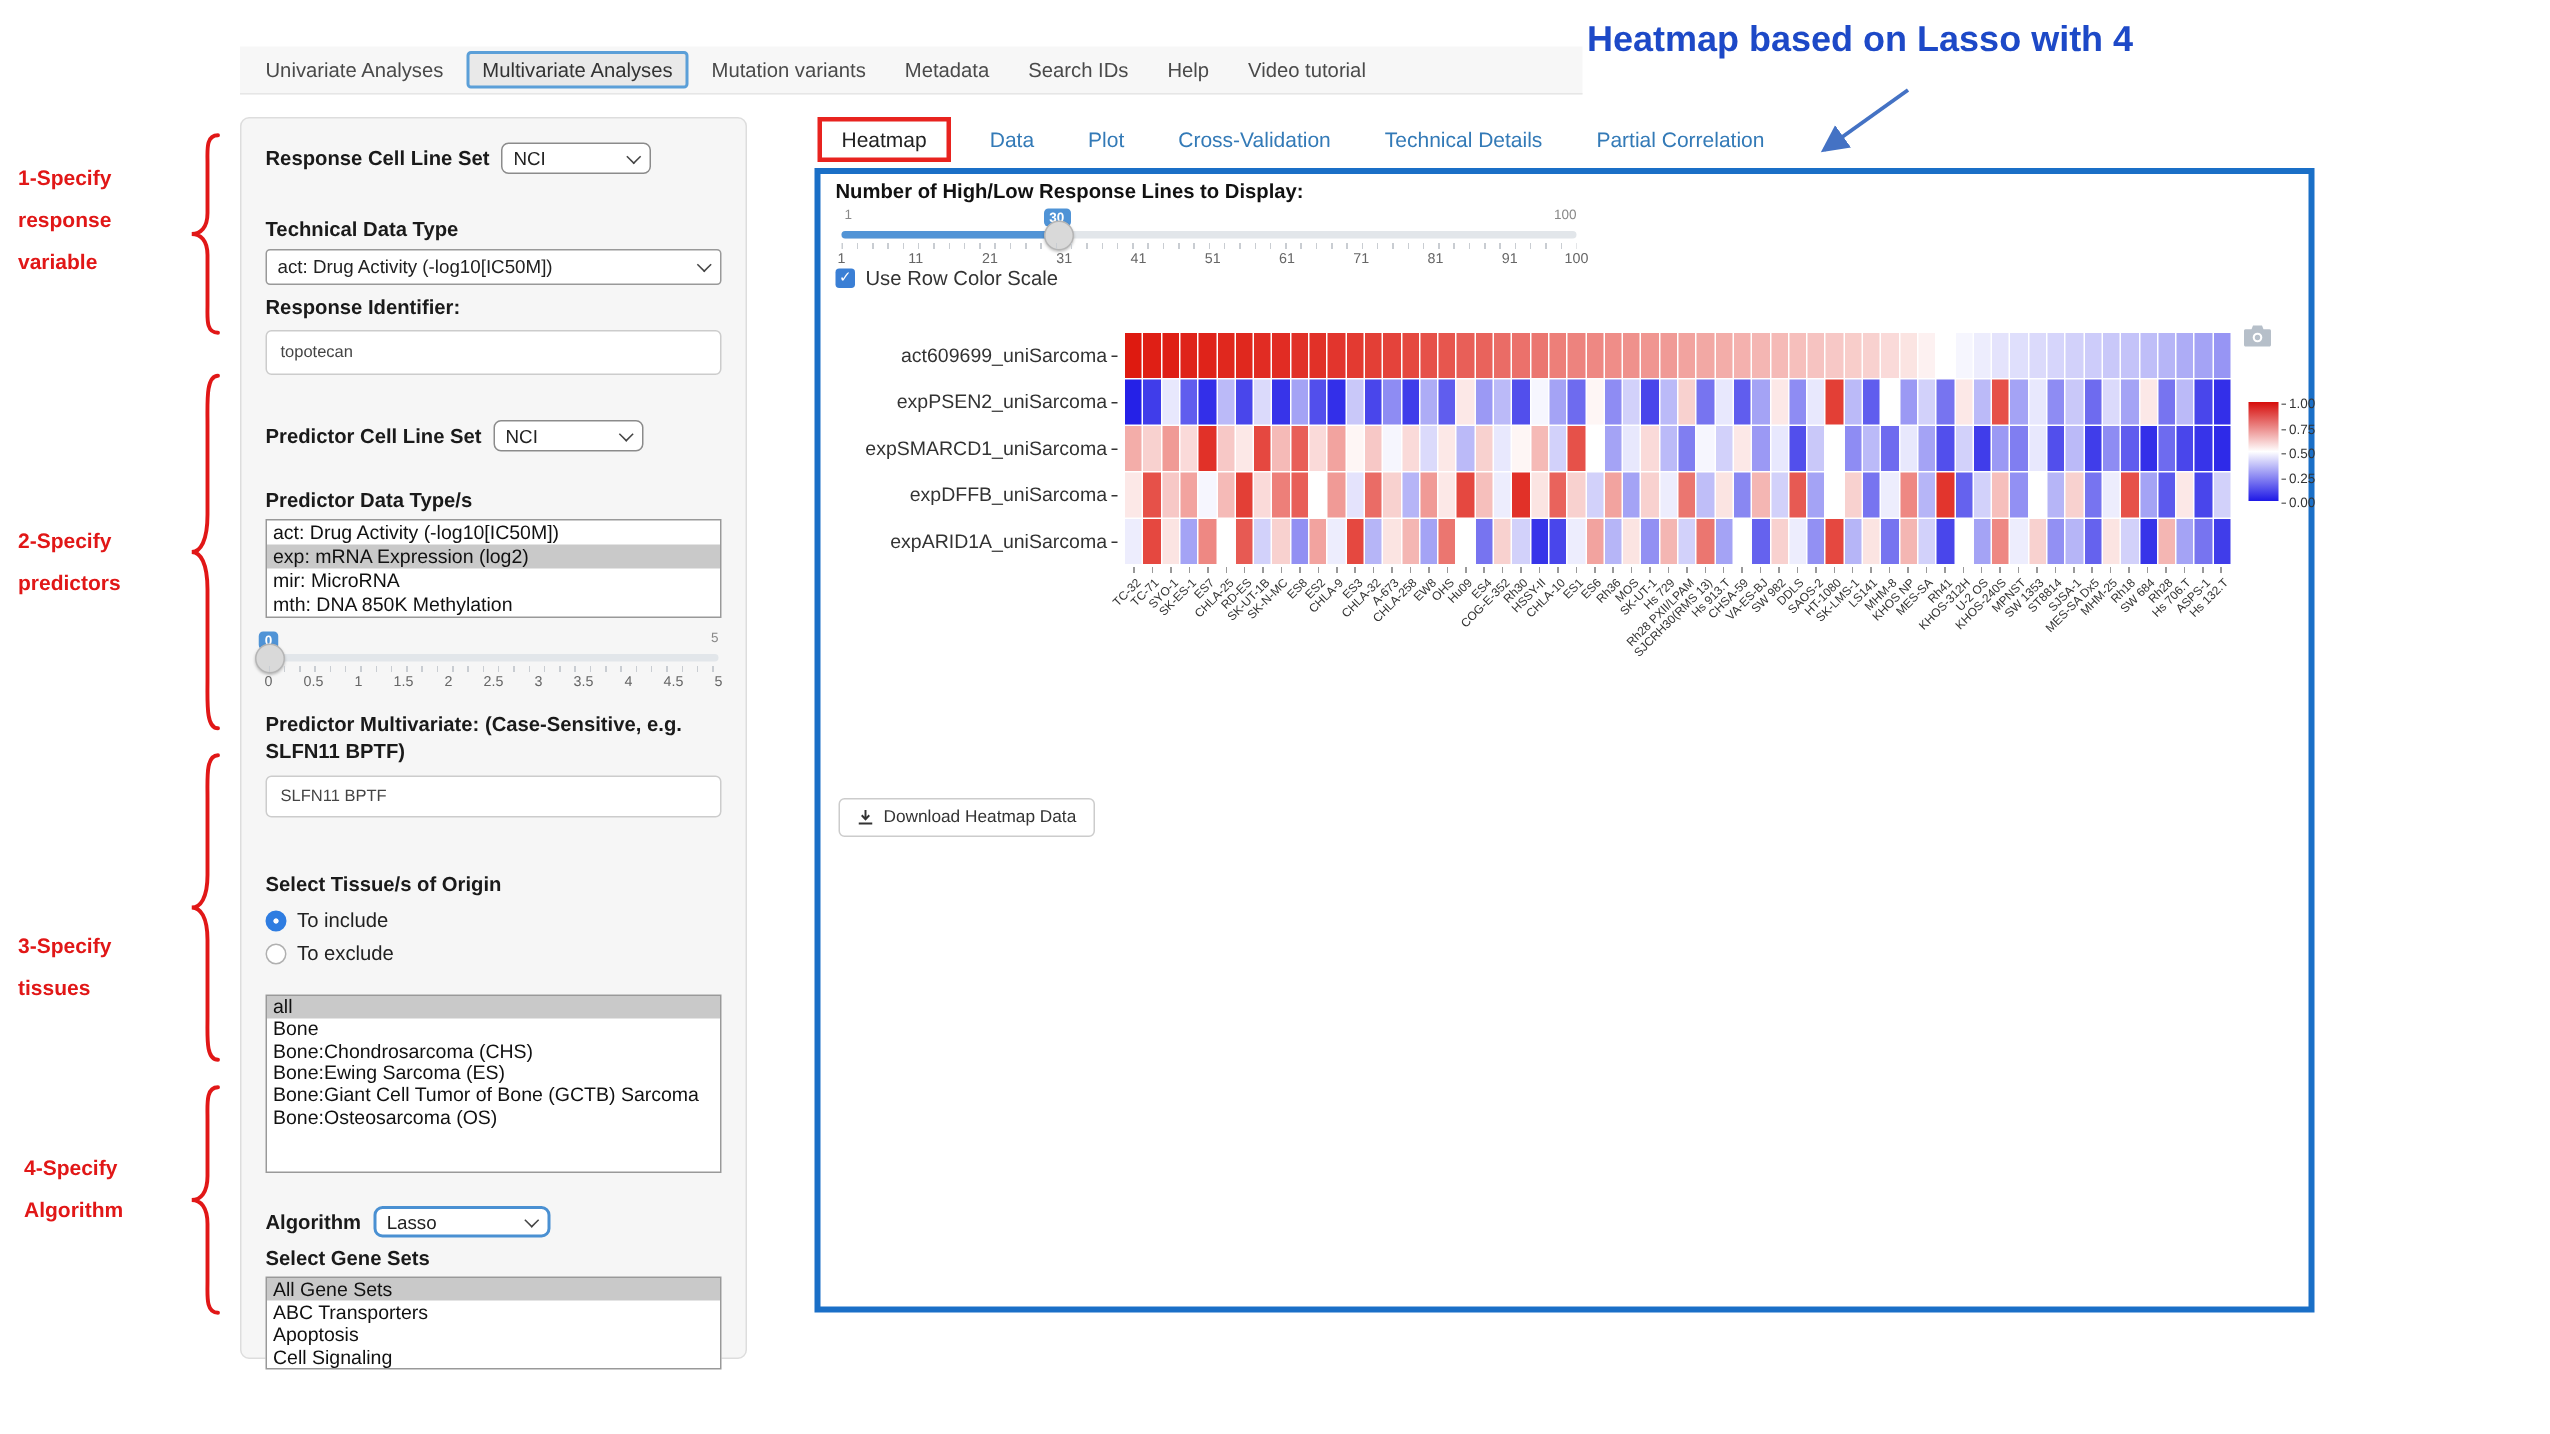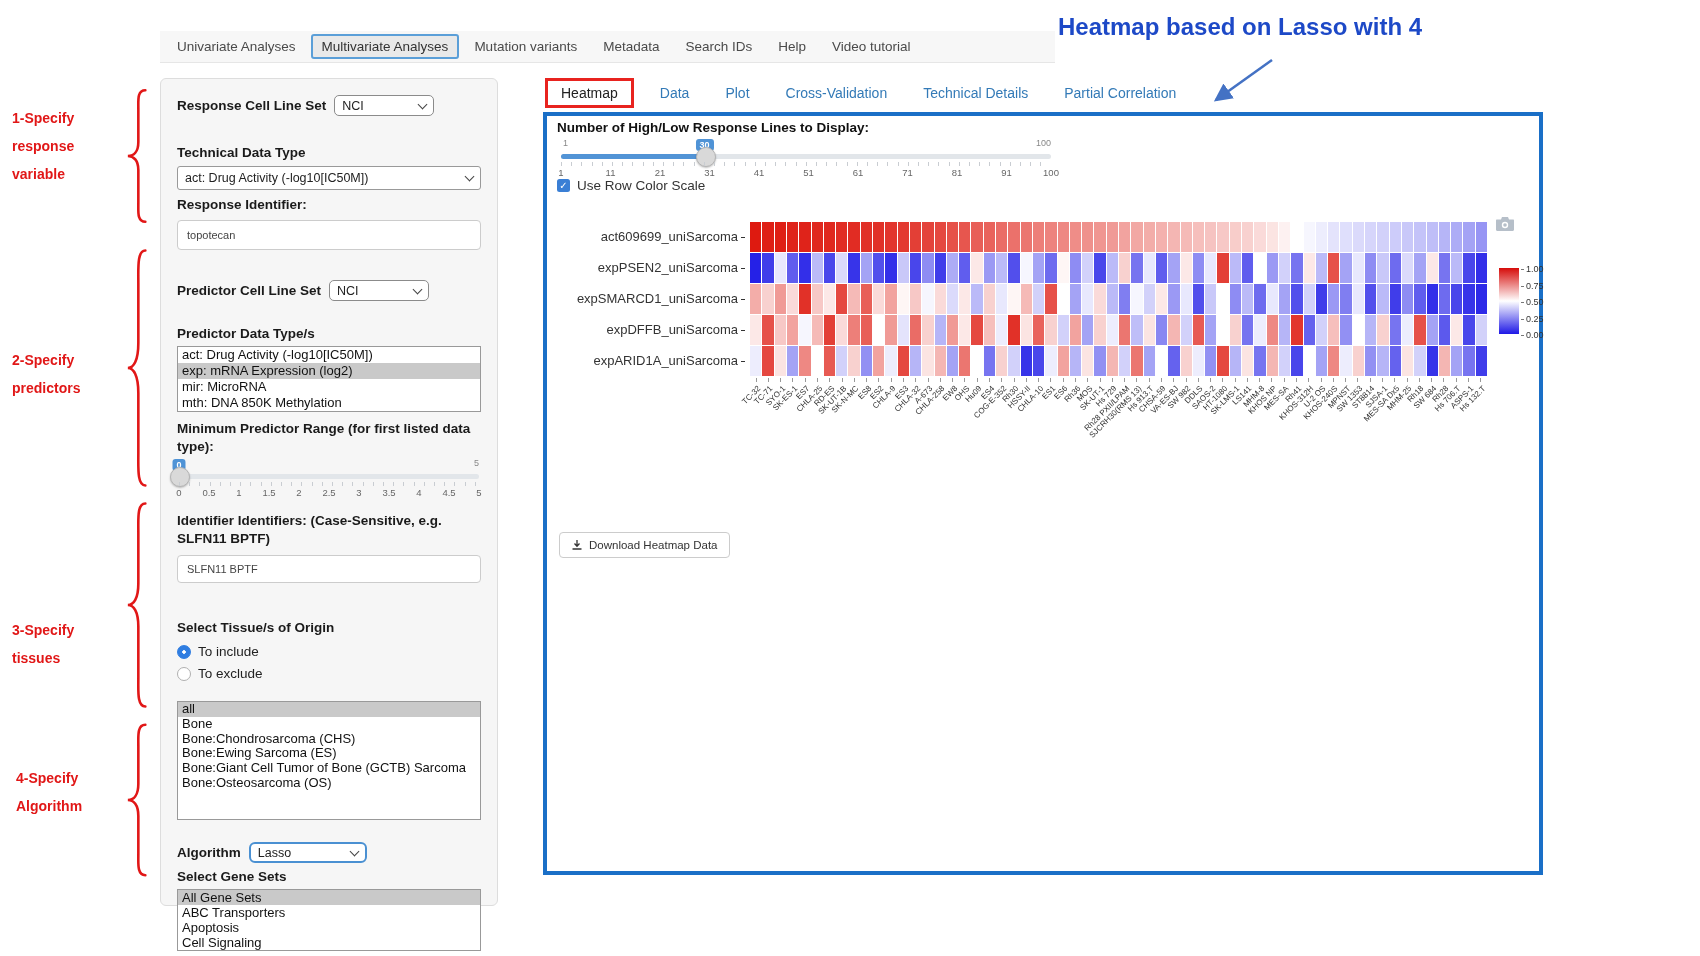--- a/index.html
+++ b/index.html
@@ -178,21 +178,20 @@
         <span class="chev"></span>
       </span>
   </div>
   <div class="lbl" style="margin-bottom:3px;">Predictor Data Type/s</div>
   <div class="listbox" id="predictor-listbox" style="margin-bottom:8px;">
       <div class="opt" style="line-height: 16px;">act: Drug Activity (-log10[IC50M])</div>
       <div class="opt selected" style="line-height: 16px;">exp: mRNA Expression (log2)</div>
       <div class="opt" style="line-height: 16px;">mir: MicroRNA</div>
       <div class="opt" style="line-height: 16px;">mth: DNA 850K Methylation</div>
     </div>
-  <div class="lbl" style="margin-bottom:2px;">Minimum Predictor Range (for first listed data type):</div>
   <div class="slider" id="sidebar-slider" style="height:54px;margin:0 2px;">
       <span class="sl-minmax" style="right:0;top:0;">5</span>
       <span class="sl-badge" style="left:0%;top:1px;">0</span>
       <div class="sl-track" style="top:16px;"></div>
       <div class="sl-handle" style="left:calc(0% - 9px);top:9px;"></div>
       <div class="sl-ticks" style="top:24px;"></div>
       <div class="sl-ticklabels" style="top:29px;">
         <span style="left:0%">0</span>
         <span style="left:10%">0.5</span>
         <span style="left:20%">1</span>
@@ -200,21 +199,21 @@
         <span style="left:40%">2</span>
         <span style="left:50%">2.5</span>
         <span style="left:60%">3</span>
         <span style="left:70%">3.5</span>
         <span style="left:80%">4</span>
         <span style="left:90%">4.5</span>
         <span style="left:100%">5</span>
       </div>
     </div>
 
-  <div class="lbl" style="margin-bottom:7px;">Identifier Identifiers: (Case-Sensitive, e.g. SLFN11 BPTF)</div>
+  <div class="lbl" style="margin-bottom:7px;">Predictor Multivariate: (Case-Sensitive, e.g. SLFN11 BPTF)</div>
   <div class="text-input" style="height:28px;margin-bottom:36px;">SLFN11 BPTF</div>
 
   <div class="lbl" style="margin-bottom:7px;">Select Tissue/s of Origin</div>
   <div class="radio-row">
     <span class="radio on"></span>
     <span>To include</span>
   </div>
   <div class="radio-row" style="margin-bottom:20px;">
     <span class="radio off"></span>
     <span>To exclude</span>

